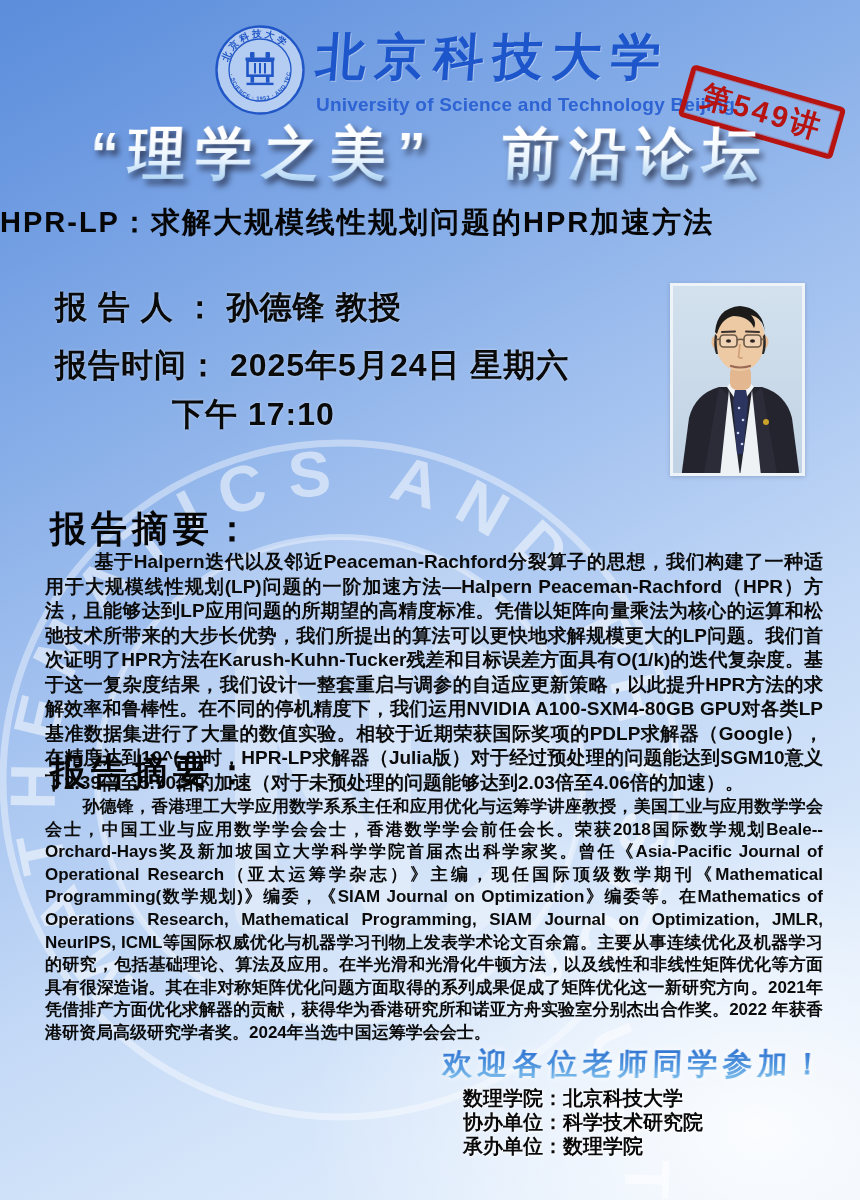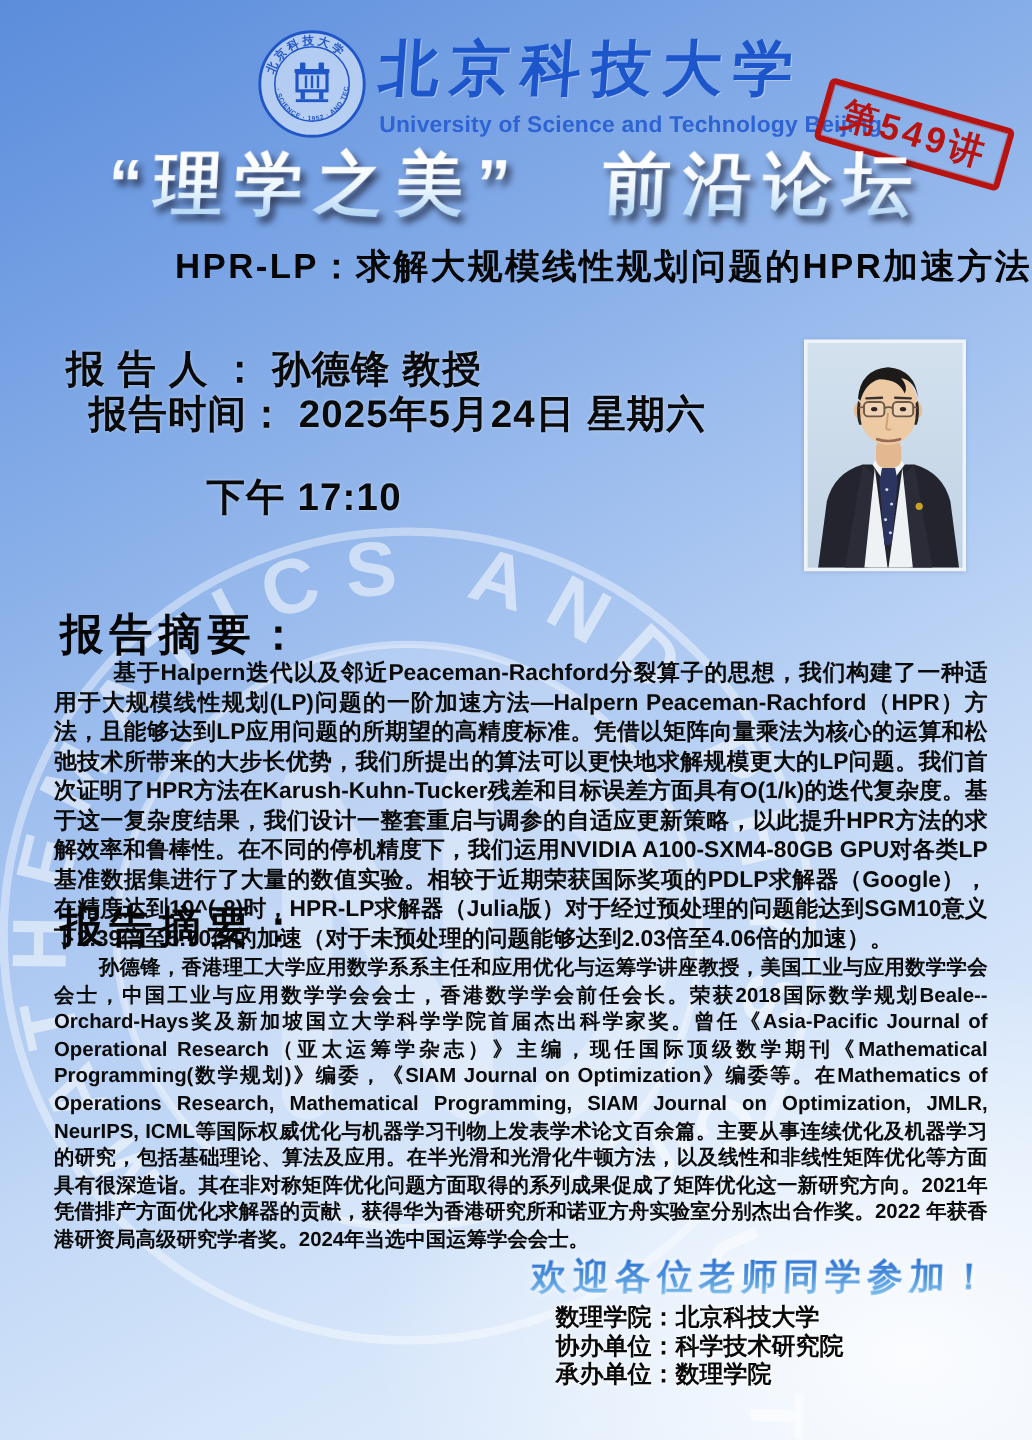--- a/index.html
+++ b/index.html
@@ -36,30 +36,30 @@
   .forum{
     position:absolute;left:0;top:116px;width:860px;text-align:center;
     font-size:57px;font-weight:900;letter-spacing:10px;white-space:nowrap;
     background:linear-gradient(180deg,#ffffff 25%,#eaf5ff 55%,#8fc2ee 100%);
     -webkit-background-clip:text;background-clip:text;
     -webkit-text-fill-color:transparent;color:#eaf4ff;
     filter:drop-shadow(4px 5px 3px rgba(25,28,48,.75));
     transform:skewX(-3deg);
   }
   .talk-title{
-    position:absolute;left:0;top:203px;width:860px;text-align:right;margin:0;
+    position:absolute;left:0;top:203px;width:860px;text-align:left;margin:0;
     font-size:29px;font-weight:900;color:#060606;letter-spacing:2px;white-space:nowrap;
   }
   
   .info-row{
     position:absolute;left:55px;font-size:32px;font-weight:700;color:#0a0a0a;
     letter-spacing:1px;white-space:nowrap;text-shadow:0 0 3px rgba(255,255,255,.45);
   }
   .row-speaker{top:286px;}
-  .row-time{top:324px;margin-left:19px;}
+  .row-time{top:344px;}
   .row-time2{top:393px;left:172px;}
   .row-place{top:444px;}
   
   .photo{
     position:absolute;left:670px;top:283px;width:135px;height:193px;
     border:3px solid #eef3f8;box-shadow:0 1px 4px rgba(40,60,100,.25);
     background:#ccdcea;overflow:hidden;
   }
   
   .sec-heading{

